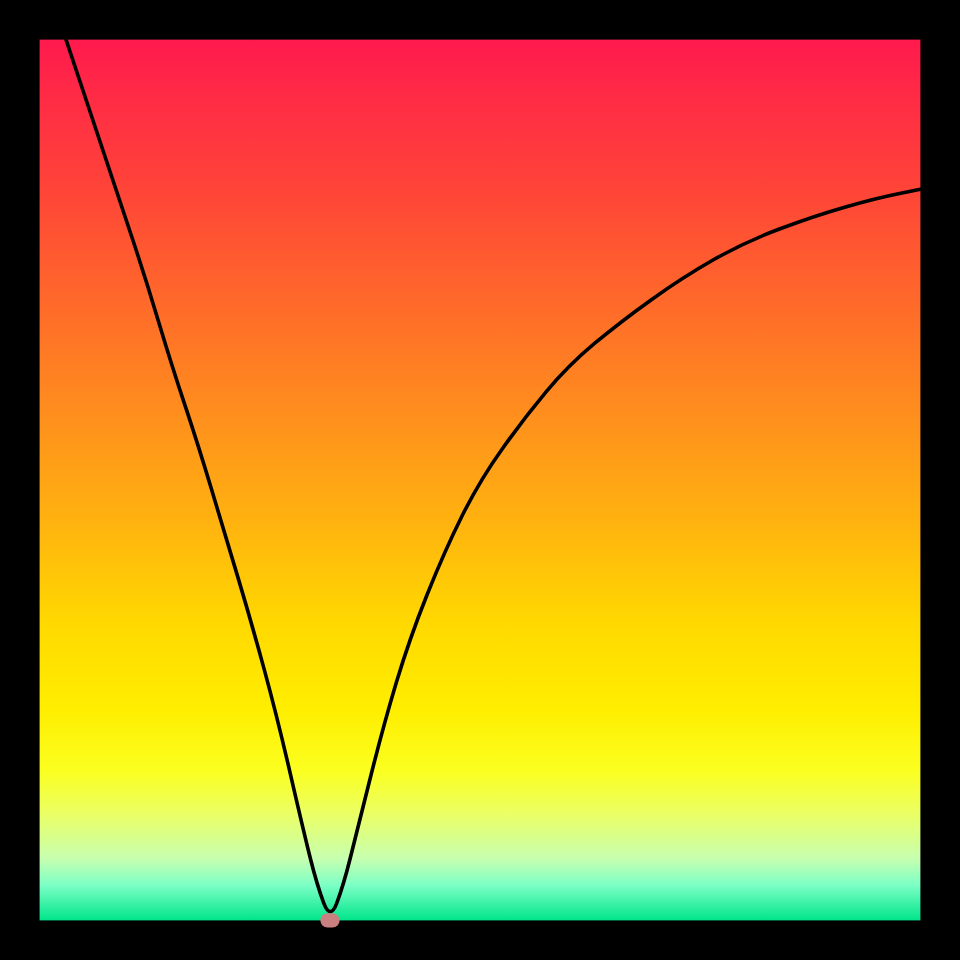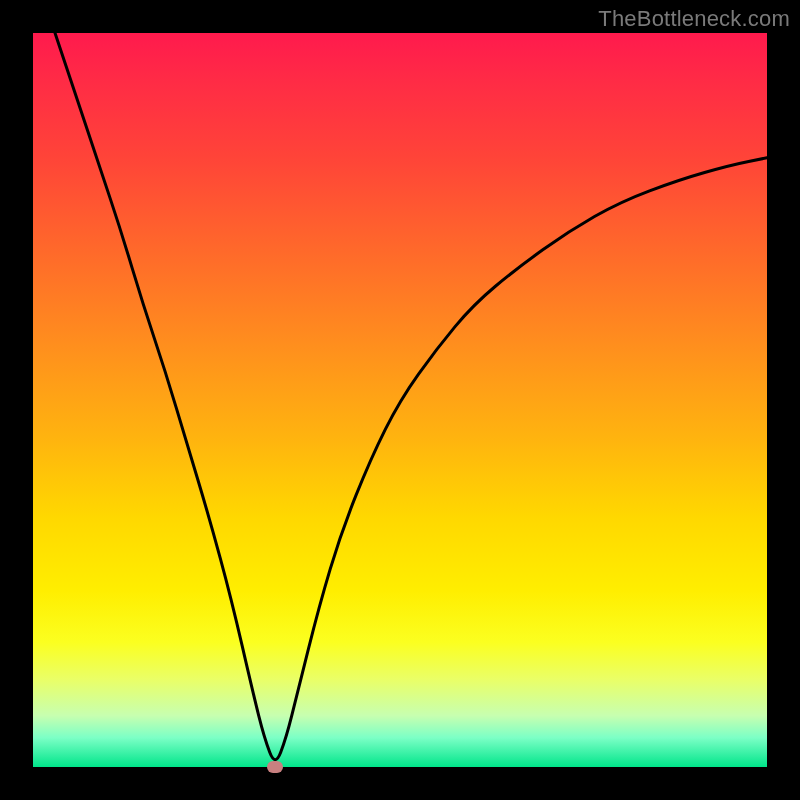--- a/index.html
+++ b/index.html
@@ -77,15 +77,14 @@
   <div class="plot-area">
 
     <svg class="curve" viewBox="0 0 734 734" preserveAspectRatio="none">
       <path id="curve-path" d="M 22.02 0.00 Q 22.02 0.00 33.03 33.03 Q 44.04 66.06 55.05 99.09 Q 66.06 132.12 77.07 165.15 Q 88.08 198.18 99.09 234.88 Q 110.10 271.58 121.11 304.61 Q 132.12 337.64 143.13 374.34 Q 154.14 411.04 165.15 447.74 Q 176.16 484.44 187.17 524.81 Q 198.18 565.18 209.19 612.89 Q 220.20 660.60 225.70 682.62 Q 231.21 704.64 236.72 719.32 Q 242.22 734.00 247.72 719.32 Q 253.23 704.64 258.74 682.62 Q 264.24 660.60 275.25 616.56 Q 286.26 572.52 297.27 535.82 Q 308.28 499.12 322.96 462.42 Q 337.64 425.72 352.32 396.36 Q 367.00 367.00 385.35 341.31 Q 403.70 315.62 422.05 293.60 Q 440.40 271.58 462.42 253.23 Q 484.44 234.88 510.13 216.53 Q 535.82 198.18 561.51 183.50 Q 587.20 168.82 616.56 157.81 Q 645.92 146.80 671.61 139.46 Q 697.30 132.12 715.65 128.45 T 734.00 124.78" fill="none" stroke="#000000" stroke-width="3" stroke-linecap="round" stroke-linejoin="round"></path>
     </svg>
 
     <div class="marker" id="min-marker" style="left: 242.22px; top: 734px;"></div>
 
   </div>
 
-  <div class="attribution">TheBottleneck.com</div>
 
 </div>
 
 </body></html>

